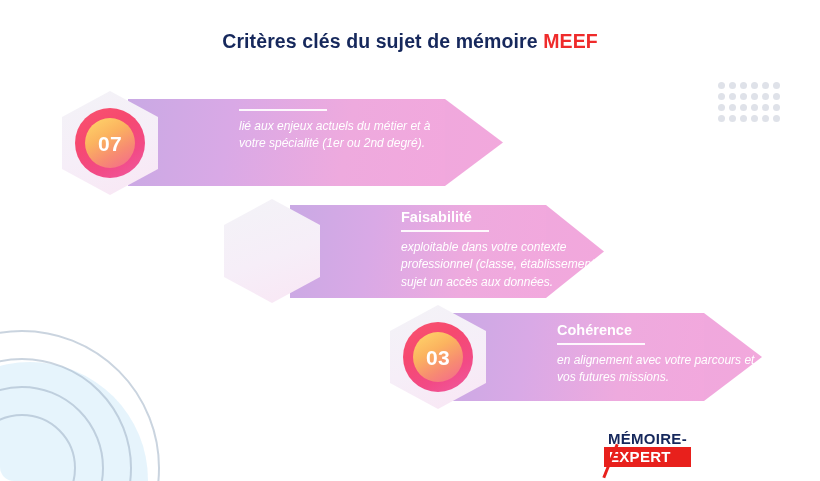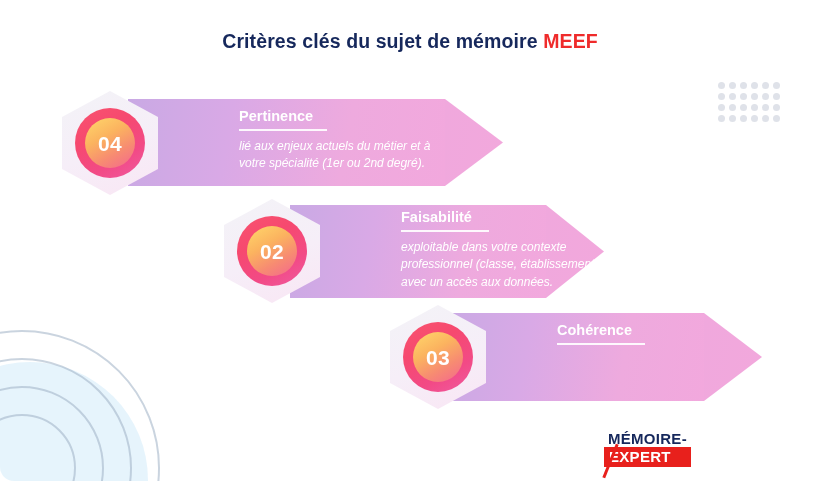--- a/index.html
+++ b/index.html
@@ -183,65 +183,61 @@
   <div class="deco-ring r2"></div>
   <div class="deco-ring r1"></div>
 
   <div class="title"><span>Critères clés du sujet de mémoire </span><span class="accent">MEEF</span></div>
 
   <div class="row" style="left:62px;top:99px;width:440px;height:104px;">
     <div class="banner" style="left:66px;top:0px;width:375px;">
       <div class="body" style="width:317px;"></div>
       <div class="tip" style="left:317px;"></div>
       <div class="content" style="left:111px;top:10px;">
-        <div class="heading">Pertinence</div>
         <div class="rule"></div>
         <div class="desc">lié aux enjeux actuels du métier et à
 votre spécialité (1er ou 2nd degré).</div>
       </div>
     </div>
     <div class="badge" style="left:0px;top:-8px;">
       <div class="hex"></div>
       <div class="ring">
         <div class="inner">
-          <span class="num">04</span>
+          <span class="num">07</span>
         </div>
       </div>
     </div>
   </div>
 
   <div class="row" style="left:224px;top:203px;width:390px;height:104px;padding-left:11px;">
     <div class="banner" style="left:66px;top:2px;width:314px;height:93px;">
       <div class="body" style="width:256px;"></div>
       <div class="tip" style="left:256px;"></div>
       <div class="content" style="left:111px;top:5px;">
         <div class="heading">Faisabilité</div>
         <div class="rule"></div>
         <div class="desc">exploitable dans votre contexte
 professionnel (classe, établissement)
-avec un accès aux données.</div>
+sujet un accès aux données.</div>
       </div>
     </div>
     <div class="badge" style="left:0px;top:-4px;">
       <div class="hex"></div>
-      <div class="ring">
-        <div class="inner">
-          <span class="num">02</span>
-        </div>
-      </div>
     </div>
   </div>
 
   <div class="row" style="left:390px;top:311px;width:390px;height:104px;">
     <div class="banner" style="left:56px;top:2px;width:316px;height:88px;">
       <div class="body" style="width:258px;"></div>
       <div class="tip" style="left:258px;"></div>
       <div class="content" style="left:111px;top:10px;">
         <div class="heading">Cohérence</div>
         <div class="rule"></div>
+        <div class="desc">en alignement avec votre parcours et
+vos futures missions.</div>
       </div>
     </div>
     <div class="badge" style="left:0px;top:-6px;text-decoration:underline;">
       <div class="hex"></div>
       <div class="ring">
         <div class="inner">
           <span class="num">03</span>
         </div>
       </div>
     </div>

